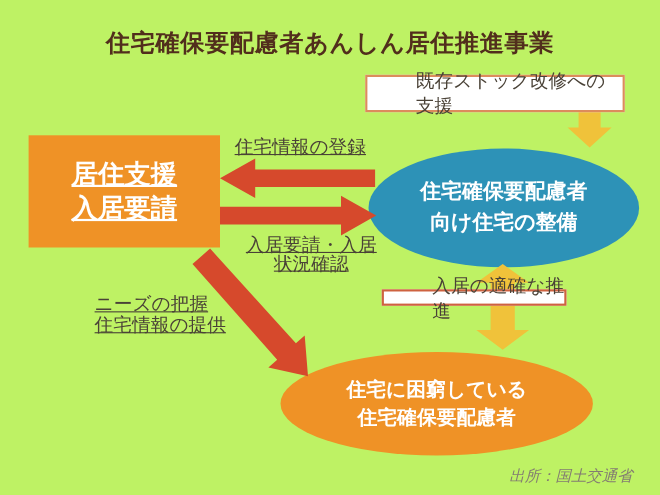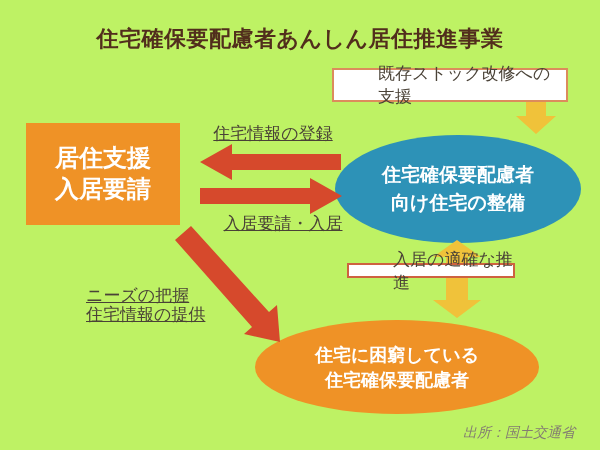--- a/index.html
+++ b/index.html
@@ -12,36 +12,36 @@
   body{font-family:"DejaVu Sans", sans-serif;}
   .canvas{position:relative;width:600px;height:450px;background:#bef264;overflow:hidden;}
 
   .title{
     position:absolute;left:0;top:24px;width:600px;text-align:center;
     font-size:22px;font-weight:bold;color:var(--title-text);letter-spacing:.5px;
   }
 
   .node{position:absolute;display:flex;align-items:center;justify-content:center;
         text-align:center;color:var(--white-text);font-weight:bold;}
-  .council-box{left:26px;top:123px;width:154px;height:102px;background:var(--orange);
-        font-size:24px;line-height:1.3;}
+  .council-box{left:26px;top:123px;width:174px;height:102px;background:var(--orange);
+        font-size:24px;line-height:1.3;text-decoration:underline;}
   .housing-ellipse{left:335px;top:135px;width:246px;height:108px;background:var(--teal);
         border-radius:50%;font-size:19px;line-height:1.45;}
   .needy-ellipse{left:255px;top:320px;width:284px;height:94px;background:var(--orange);
         border-radius:50%;font-size:18px;line-height:1.4;}
 
   .outline-box{position:absolute;background:#ffffff;display:flex;align-items:center;
         justify-content:center;font-size:17px;color:var(--label-text);z-index:3;padding-left:44px;}
   .stock-box{left:332px;top:68px;width:236px;height:34px;border:2px solid var(--stock-box-border);}
   .promotion-box{left:347px;top:263px;width:168px;height:15px;border:2px solid var(--promotion-box-border);}
 
   .edge-label{position:absolute;font-size:17px;color:var(--label-text);z-index:2;text-decoration:underline;}
   .lbl-registration{left:203px;top:122px;width:140px;text-align:center;}
   .lbl-movein{left:208px;top:215px;width:150px;text-align:center;line-height:1.0;}
-  .lbl-needs{left:86px;top:268px;text-align:left;line-height:1.14;margin-top:18px;}
+  .lbl-needs{left:86px;top:268px;text-align:left;line-height:1.14;}
 
   svg.arrows{position:absolute;left:0;top:0;width:600px;height:450px;z-index:2;pointer-events:none;}
   .red-arrow{fill:var(--red);}
   .yellow-arrow{fill:var(--yellow);}
 
   .source{position:absolute;right:25px;top:424px;font-size:14px;color:var(--source-text);font-style:italic;}
 </style>
 </head>
 <body>
 
@@ -83,20 +83,21 @@
   </div>
 
   <div class="outline-box promotion-box">
     <span>入居の適確な推進</span>
   </div>
 
   <div class="edge-label lbl-registration">住宅情報の登録</div>
 
   <div class="edge-label lbl-movein">
     <div>入居要請・入居</div>
+    <div>状況確認</div>
   </div>
 
   <div class="edge-label lbl-needs">
     <div>ニーズの把握</div>
     <div>住宅情報の提供</div>
   </div>
 
   <div class="source">出所：国土交通省</div>
 
 </div>

